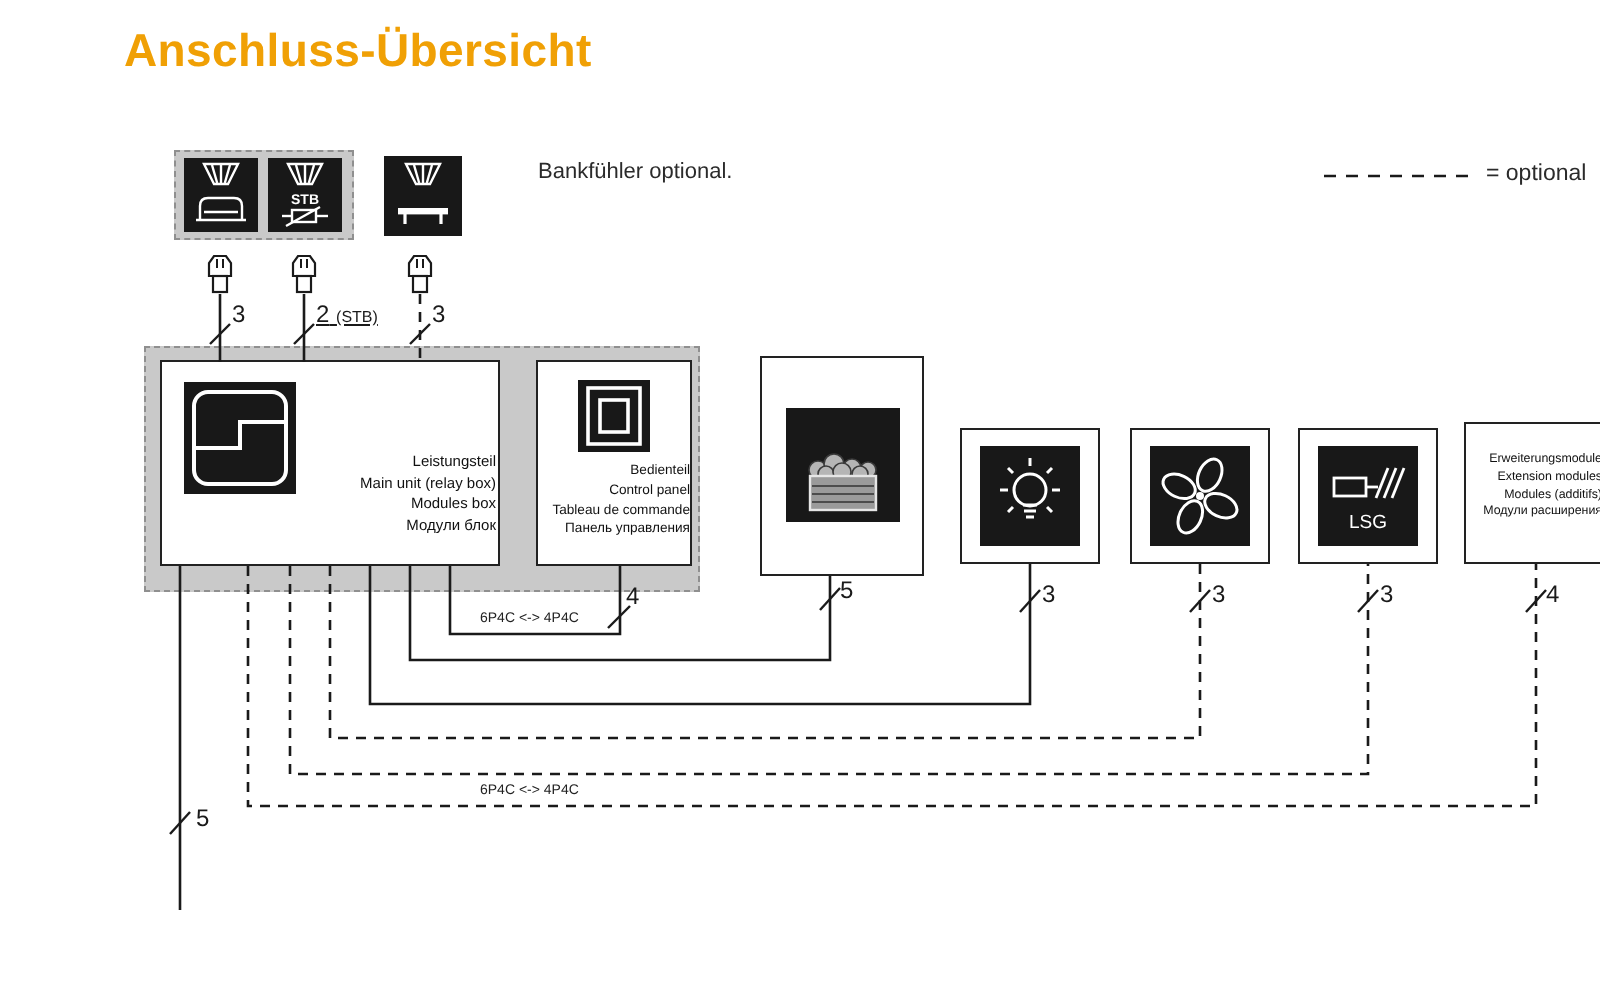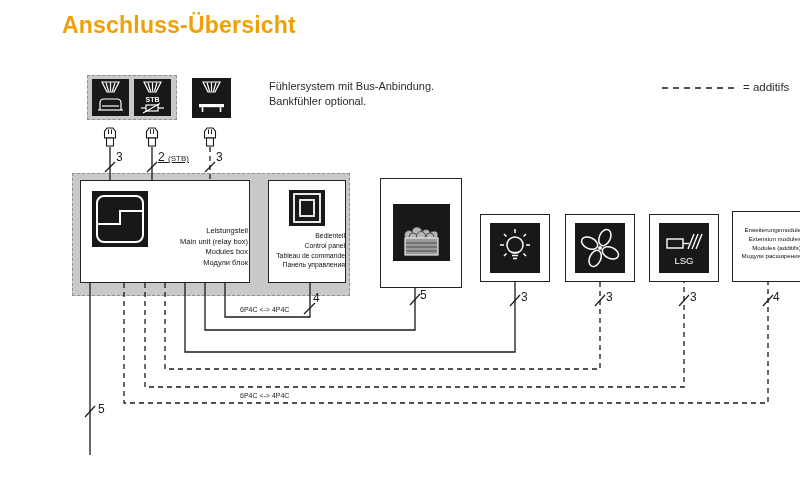--- a/index.html
+++ b/index.html
@@ -31,25 +31,24 @@
   svg{display:block;}
 </style>
 </head>
 <body>
 
 <div id="stage">
 
   <div class="abs" id="title">Anschluss-Übersicht</div>
 
   <div class="abs note">
-    <div>Fühlersystem mit Bus-Anbindung.</div>
     <div>Bankfühler optional.</div>
   </div>
 
-  <div class="abs legend-text">= additifs</div>
+  <div class="abs legend-text">= optional</div>
 
   <div class="abs graybox" style="left:55px;top:75px;width:90px;height:45px;"></div>
 
   <div class="abs blacksq" style="left:60px;top:79px;width:37px;height:37px;">
     <svg width="37" height="37" viewBox="0 0 37 37">
       <g stroke="#fff" fill="none" stroke-width="1.2">
         <path d="M10,3 L27,3 L22,13 L15,13 Z"></path>
         <line x1="14" y1="3.5" x2="16.6" y2="12.5"></line>
         <line x1="18.5" y1="3.5" x2="18.5" y2="12.5"></line>
         <line x1="23" y1="3.5" x2="20.4" y2="12.5"></line>

